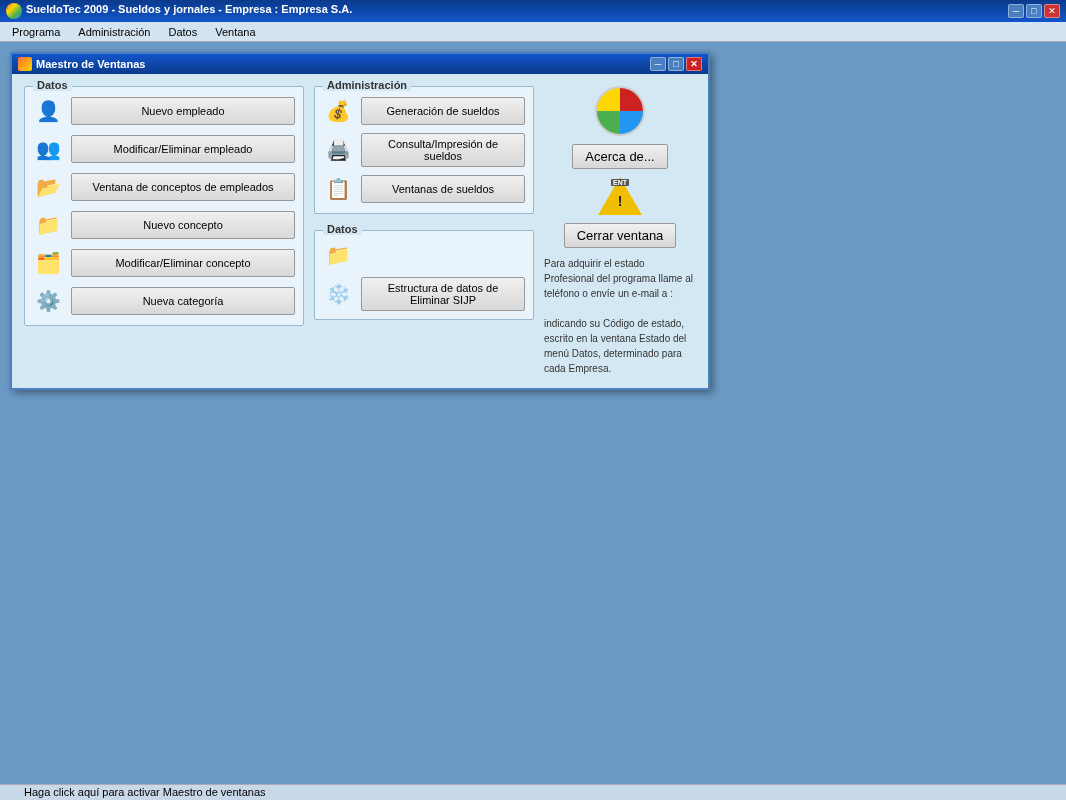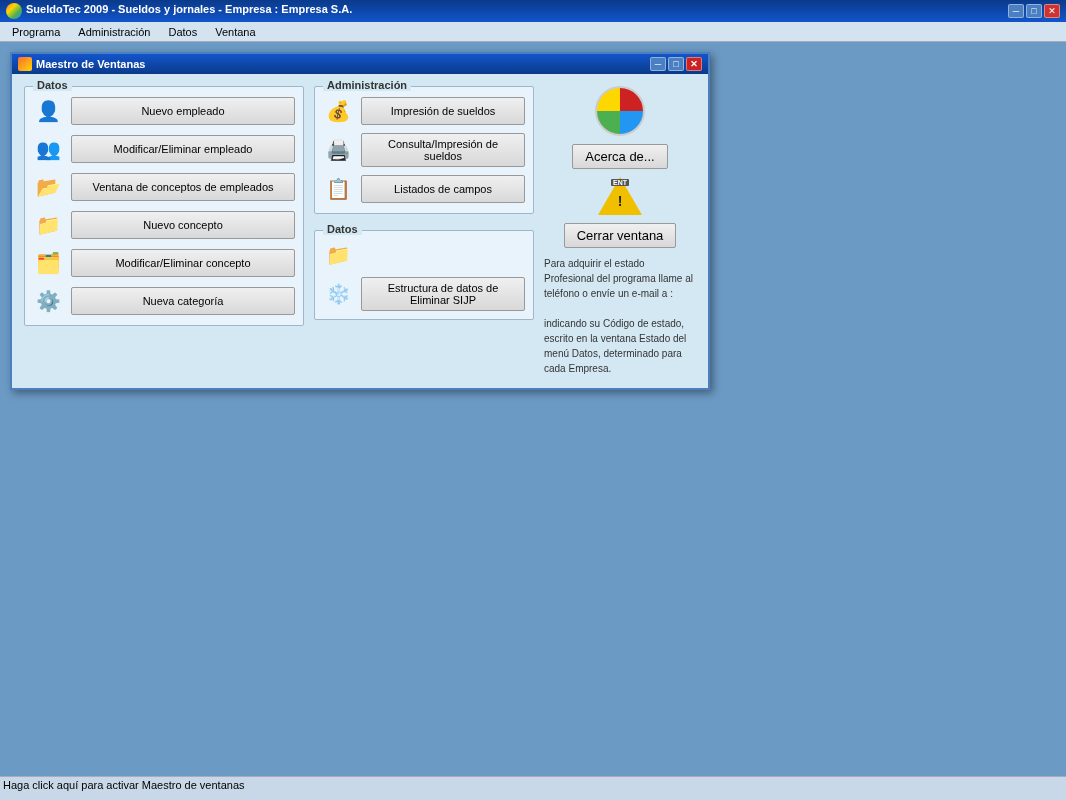--- a/index.html
+++ b/index.html
@@ -248,26 +248,26 @@
       font-size: 10px;
       color: #333;
       line-height: 1.5;
       text-align: left;
     }
 
     
     .status-bar {
       background: #c8d8e8;
       border-top: 1px solid #aab;
-      padding: 2px 3px;
+      padding: 2px 24px;
       font-size: 11px;
       color: #000;
-      height: 24px;
-      display: flex;
-      align-items: flex-start;
+      height: 16px;
+      display: flex;
+      align-items: flex-end;
     }
   </style>
 </head>
 <body>
 
 <div class="title-bar">
   <div class="title-bar-left">
     <div class="title-bar-icon"></div>
     <span>SueldoTec 2009 - Sueldos y jornales  -  Empresa : Empresa S.A.</span>
   </div>
@@ -352,35 +352,35 @@
       </div>
 
       <div class="middle-panel">
         <div class="section">
           <span class="section-label">Administración</span>
 
           <div class="btn-row">
             <div class="icon-box">
               <span class="icon-gear">💰</span>
             </div>
-            <button class="action-btn">Impresión de sueldos</button>
+            <button class="action-btn">Generación de sueldos</button>
           </div>
 
           <div class="btn-row">
             <div class="icon-box">
               <span class="icon-print">🖨️</span>
             </div>
             <button class="action-btn">Consulta/Impresión de sueldos</button>
           </div>
 
           <div class="btn-row">
             <div class="icon-box">
               <span class="icon-list">📋</span>
             </div>
-            <button class="action-btn">Listados de campos</button>
+            <button class="action-btn">Ventanas de sueldos</button>
           </div>
         </div>
 
         <div class="sub-section">
           <span class="sub-section-label">Datos</span>
 
           <div class="btn-row">
             <div class="icon-box">
               <span class="icon-field">📁</span>
             </div>

